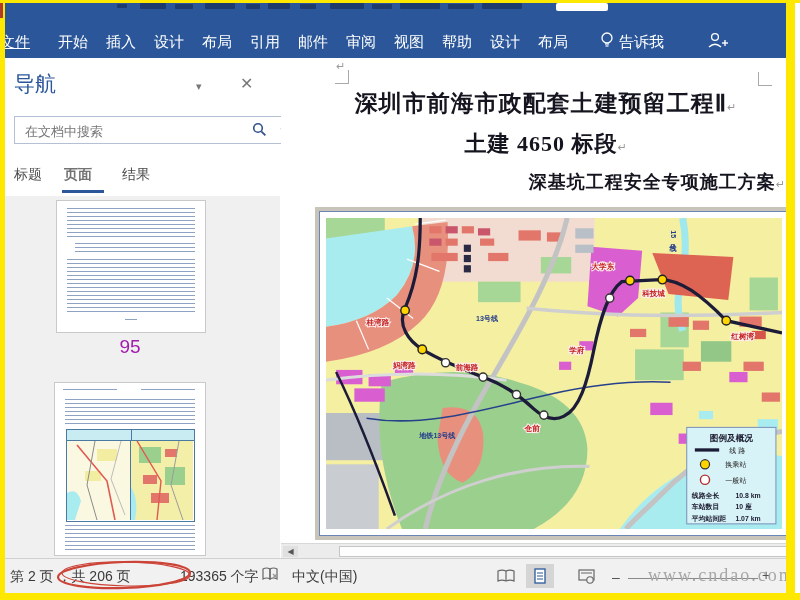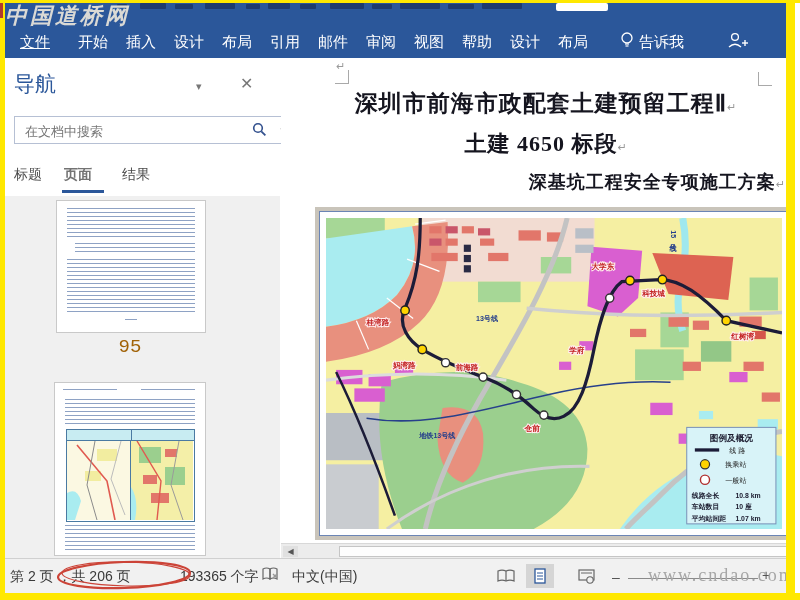--- a/index.html
+++ b/index.html
@@ -5,40 +5,40 @@
   html,body{margin:0;padding:0;background:#fff;}
   #app{position:relative;width:800px;height:600px;overflow:hidden;background:#e8e8e8;
        font-family:"Liberation Sans",sans-serif;}
   .abs{position:absolute;}
   
   #titlebar{left:0;top:0;width:800px;height:25px;background:#2b579a;}
   .smudge{position:absolute;background:#1e3b6e;border-radius:1px;}
   #titlebar-btn{left:556px;top:3px;width:52px;height:8px;background:#fff;border-radius:2px;}
   #ribbon{left:0;top:25px;width:800px;height:33px;background:#2b579a;display:flex;align-items:center;}
   .rtab{color:#fff;font-size:15px;line-height:33px;white-space:nowrap;cursor:default;}
-  .rtab.file{margin-left:20px;margin-right:28px;text-decoration:underline;}
+  .rtab.file{margin-right:28px;text-decoration:underline;}
   .rtab.g{margin-right:18px;}
   .ricon{display:inline-block;margin-right:5px;}
   
   #nav{left:0;top:58px;width:281px;height:500px;background:#fff;border-right:4px solid #0f766e;}
   #nav-title{left:14px;top:12px;font-size:21px;color:#2b579a;}
   #nav-dd{left:196px;top:22px;font-size:11px;color:#777;}
   #nav-close{left:240px;top:16px;font-size:16px;color:#777;}
   #nav-search{left:14px;top:58px;width:280px;height:28px;border:1px solid #b6c0d4;background:#fff;box-sizing:border-box;}
   #nav-search input{position:absolute;left:8px;top:4px;width:190px;height:18px;border:0;outline:none;
       font-size:13px;color:#7f7f7f;font-family:"Liberation Sans",sans-serif;}
   #nav-search .mag{position:absolute;right:26px;top:5px;}
   #nav-search .dd{position:absolute;right:8px;top:8px;font-size:9px;color:#555;}
   .navtab{top:108px;font-size:14px;color:#4a4a4a;}
   .navtab.active{color:#737373;font-weight:bold;font-family:Liberation Mono, monospace;}
   #navtab-underline{left:62px;top:132px;width:42px;height:3px;background:#2b579a;}
   #thumbs{left:0;top:138px;width:280px;height:362px;background:#f0f0f0;overflow:hidden;}
   .pagecard{position:absolute;background:#fff;border:1px solid #c9c9c9;}
   .tline{position:absolute;background-image:repeating-linear-gradient(to bottom,#8ea2c4 0 1px,transparent 1px 4px);}
-  .pagenum{position:absolute;width:148px;text-align:center;font-size:19px;color:#a16207;font-family:Liberation Mono, monospace;}
+  .pagenum{position:absolute;width:148px;text-align:center;font-size:19px;color:#a21caf;}
   
   .mini-table{position:absolute;border:1px solid #4a7aa2;background:#fff;}
   .mini-head{position:absolute;left:0;top:0;width:100%;height:10px;background:#c8ecf2;border-bottom:1px solid #4a7aa2;}
   .mini-head::after{content:"";position:absolute;left:50%;top:0;width:1px;height:100%;background:#4a7aa2;}
   .mini-map{position:absolute;top:11px;height:79px;overflow:hidden;}
   
   #docarea{left:281px;top:58px;width:519px;height:485px;background:#fff;overflow:hidden;}
   .cropmark{position:absolute;width:13px;height:13px;}
   .cm-tl{border-right:1px solid #a9a9a9;border-bottom:1px solid #a9a9a9;}
   .cm-tr{border-left:1px solid #a9a9a9;border-bottom:1px solid #a9a9a9;}
@@ -374,21 +374,20 @@
     <div class="sb" style="left:612px;top:10px;color:#555;">–</div>
     <div id="zoom-track"></div>
     <div class="sb" style="left:762px;top:8px;color:#555;">+</div>
     <div class="sb" style="left:785px;top:9px;font-size:13px;">60</div>
   </div>
 
   <svg class="abs" id="red-ellipse" width="145" height="38">
     <ellipse cx="72" cy="19" rx="66" ry="13" fill="none" stroke="#cc4438" stroke-width="2.2" transform="rotate(-2 72 19)"></ellipse>
     <ellipse cx="74" cy="18" rx="64" ry="12" fill="none" stroke="#cc4438" stroke-width="1.2" transform="rotate(1 74 18)"></ellipse>
   </svg>
-  <div class="abs" id="wm-top">中国道桥网</div>
   <div class="abs" id="wm-bottom">www.cndao.com</div>
 
   <div class="yb" style="left:0;top:0;width:800px;height:3px;"></div>
   <div class="yb" style="left:0;top:0;width:5px;height:600px;"></div>
   <div class="yb" style="left:786px;top:0;width:9px;height:600px;"></div>
   <div class="yb" style="left:0;top:593px;width:800px;height:7px;"></div>
   <div id="yb-rightwhite"></div>
   <div id="red-sliver"></div>
 </div>
 

